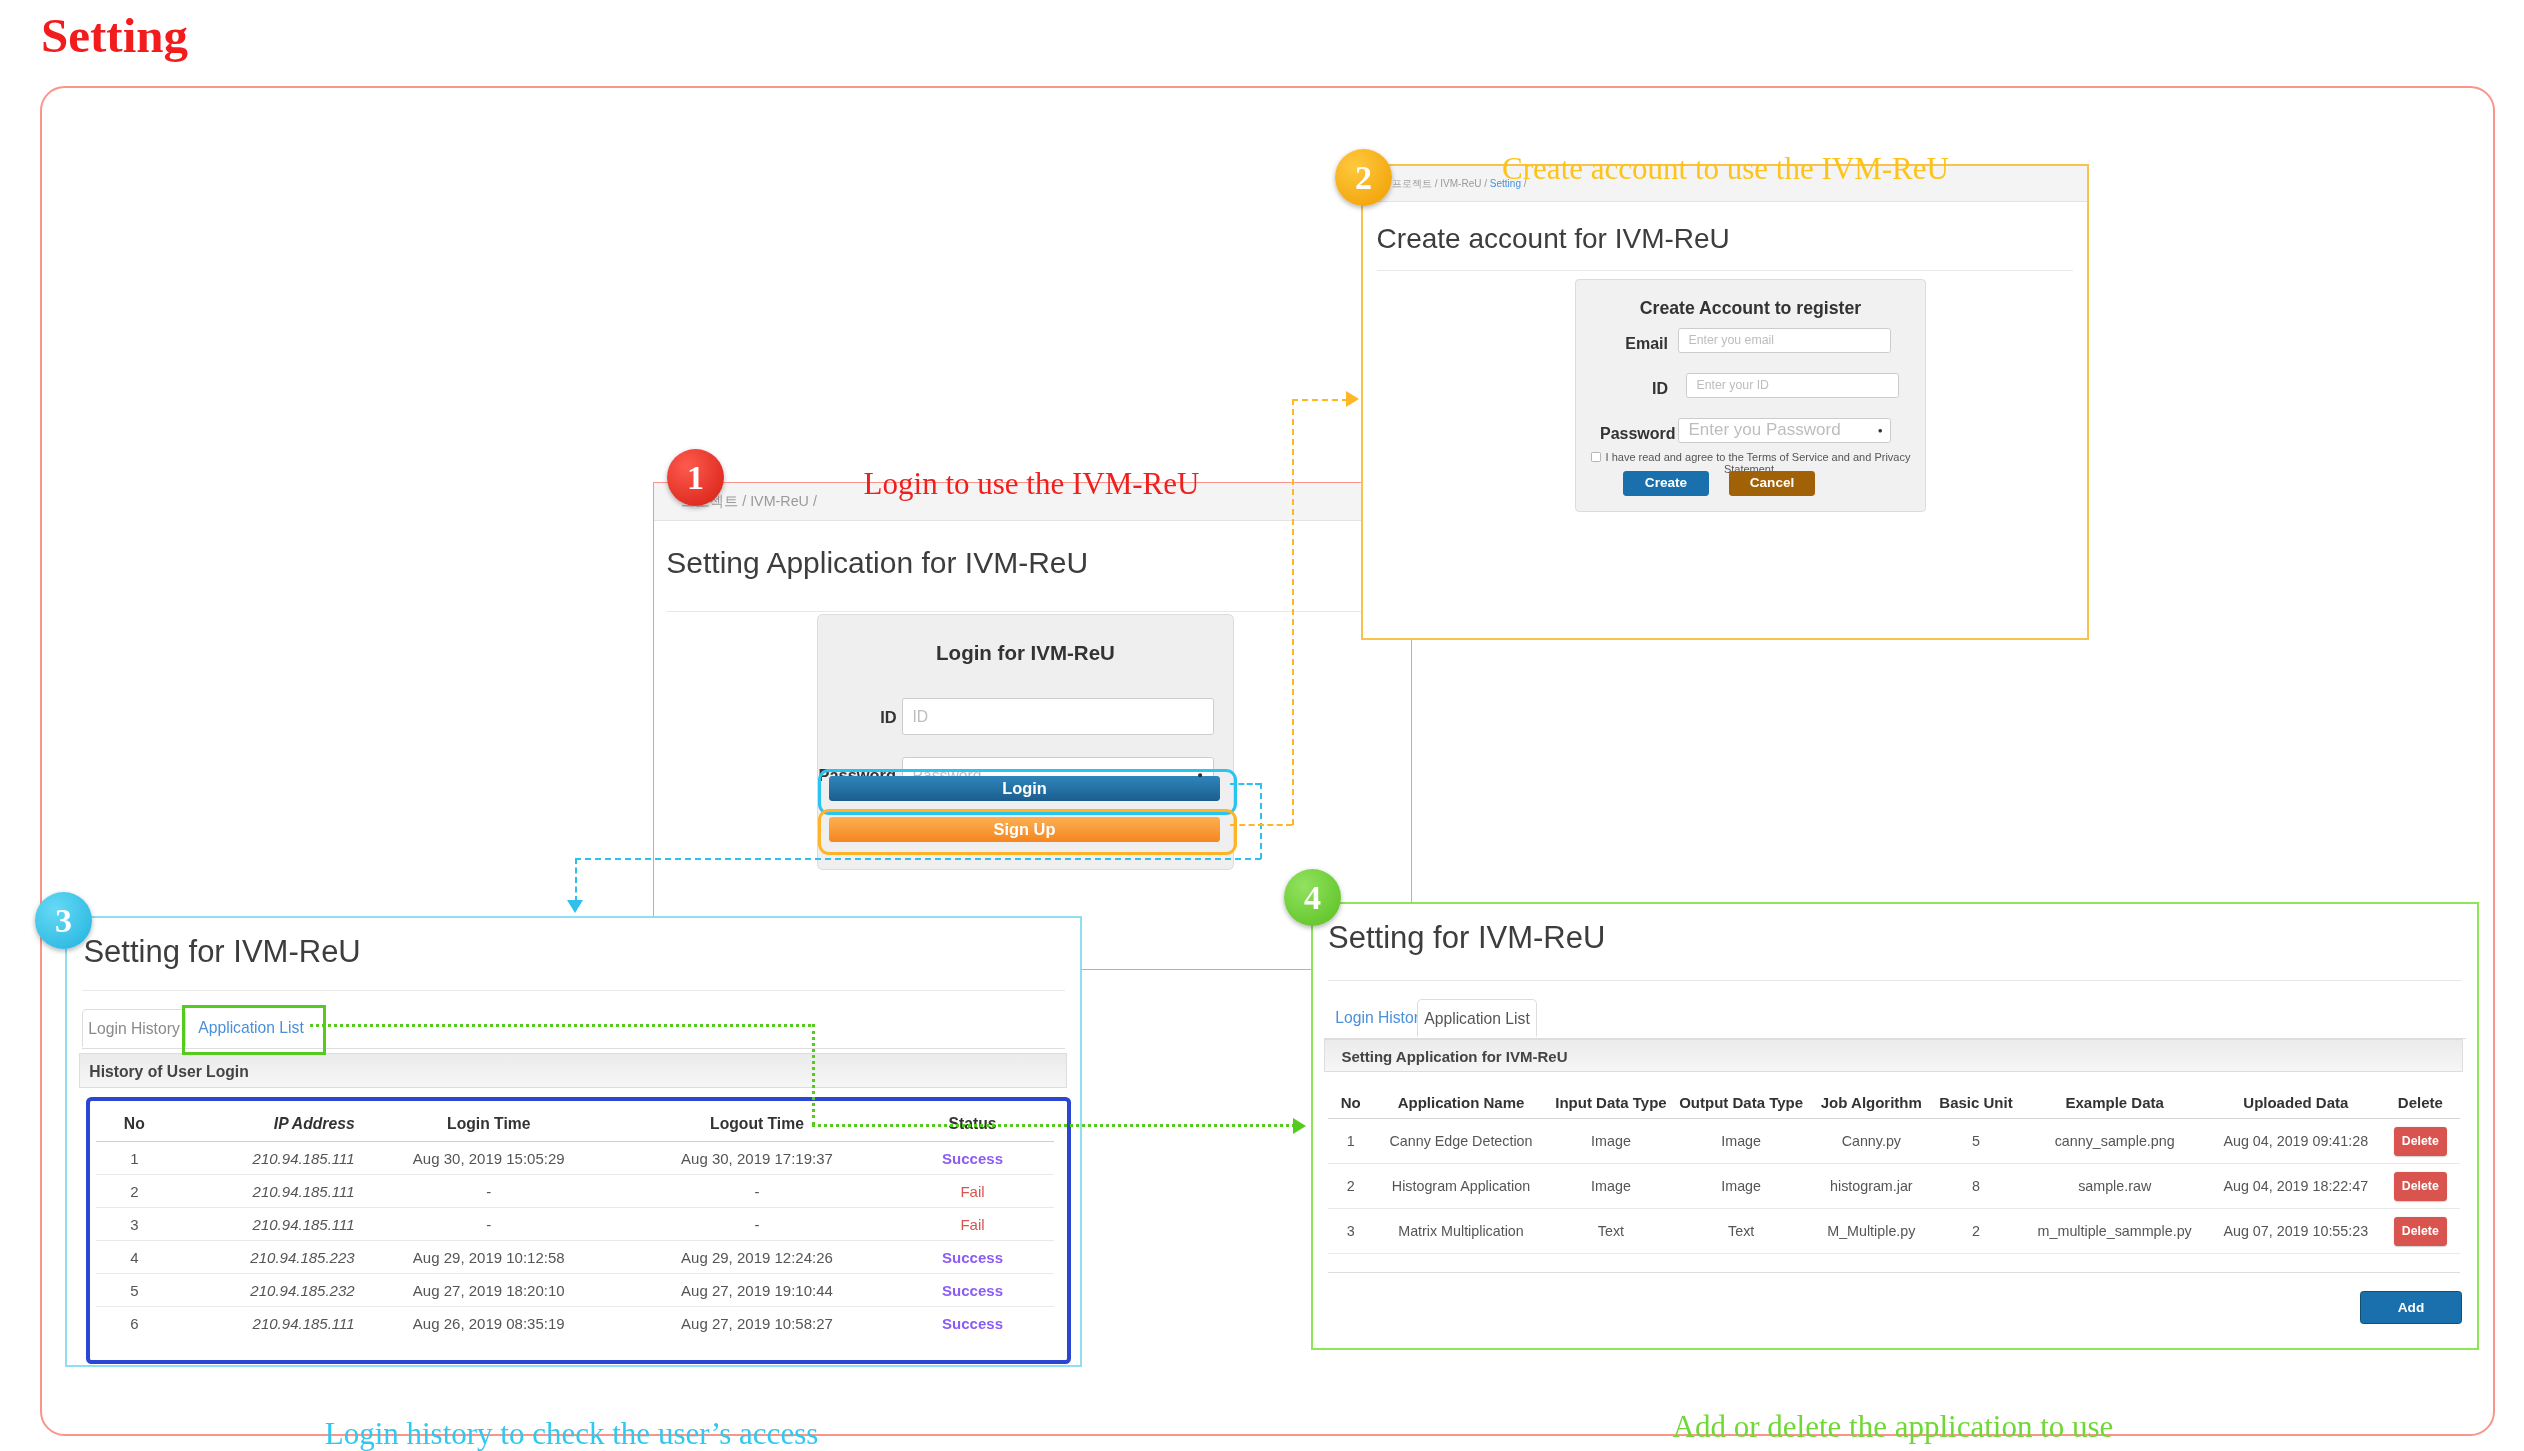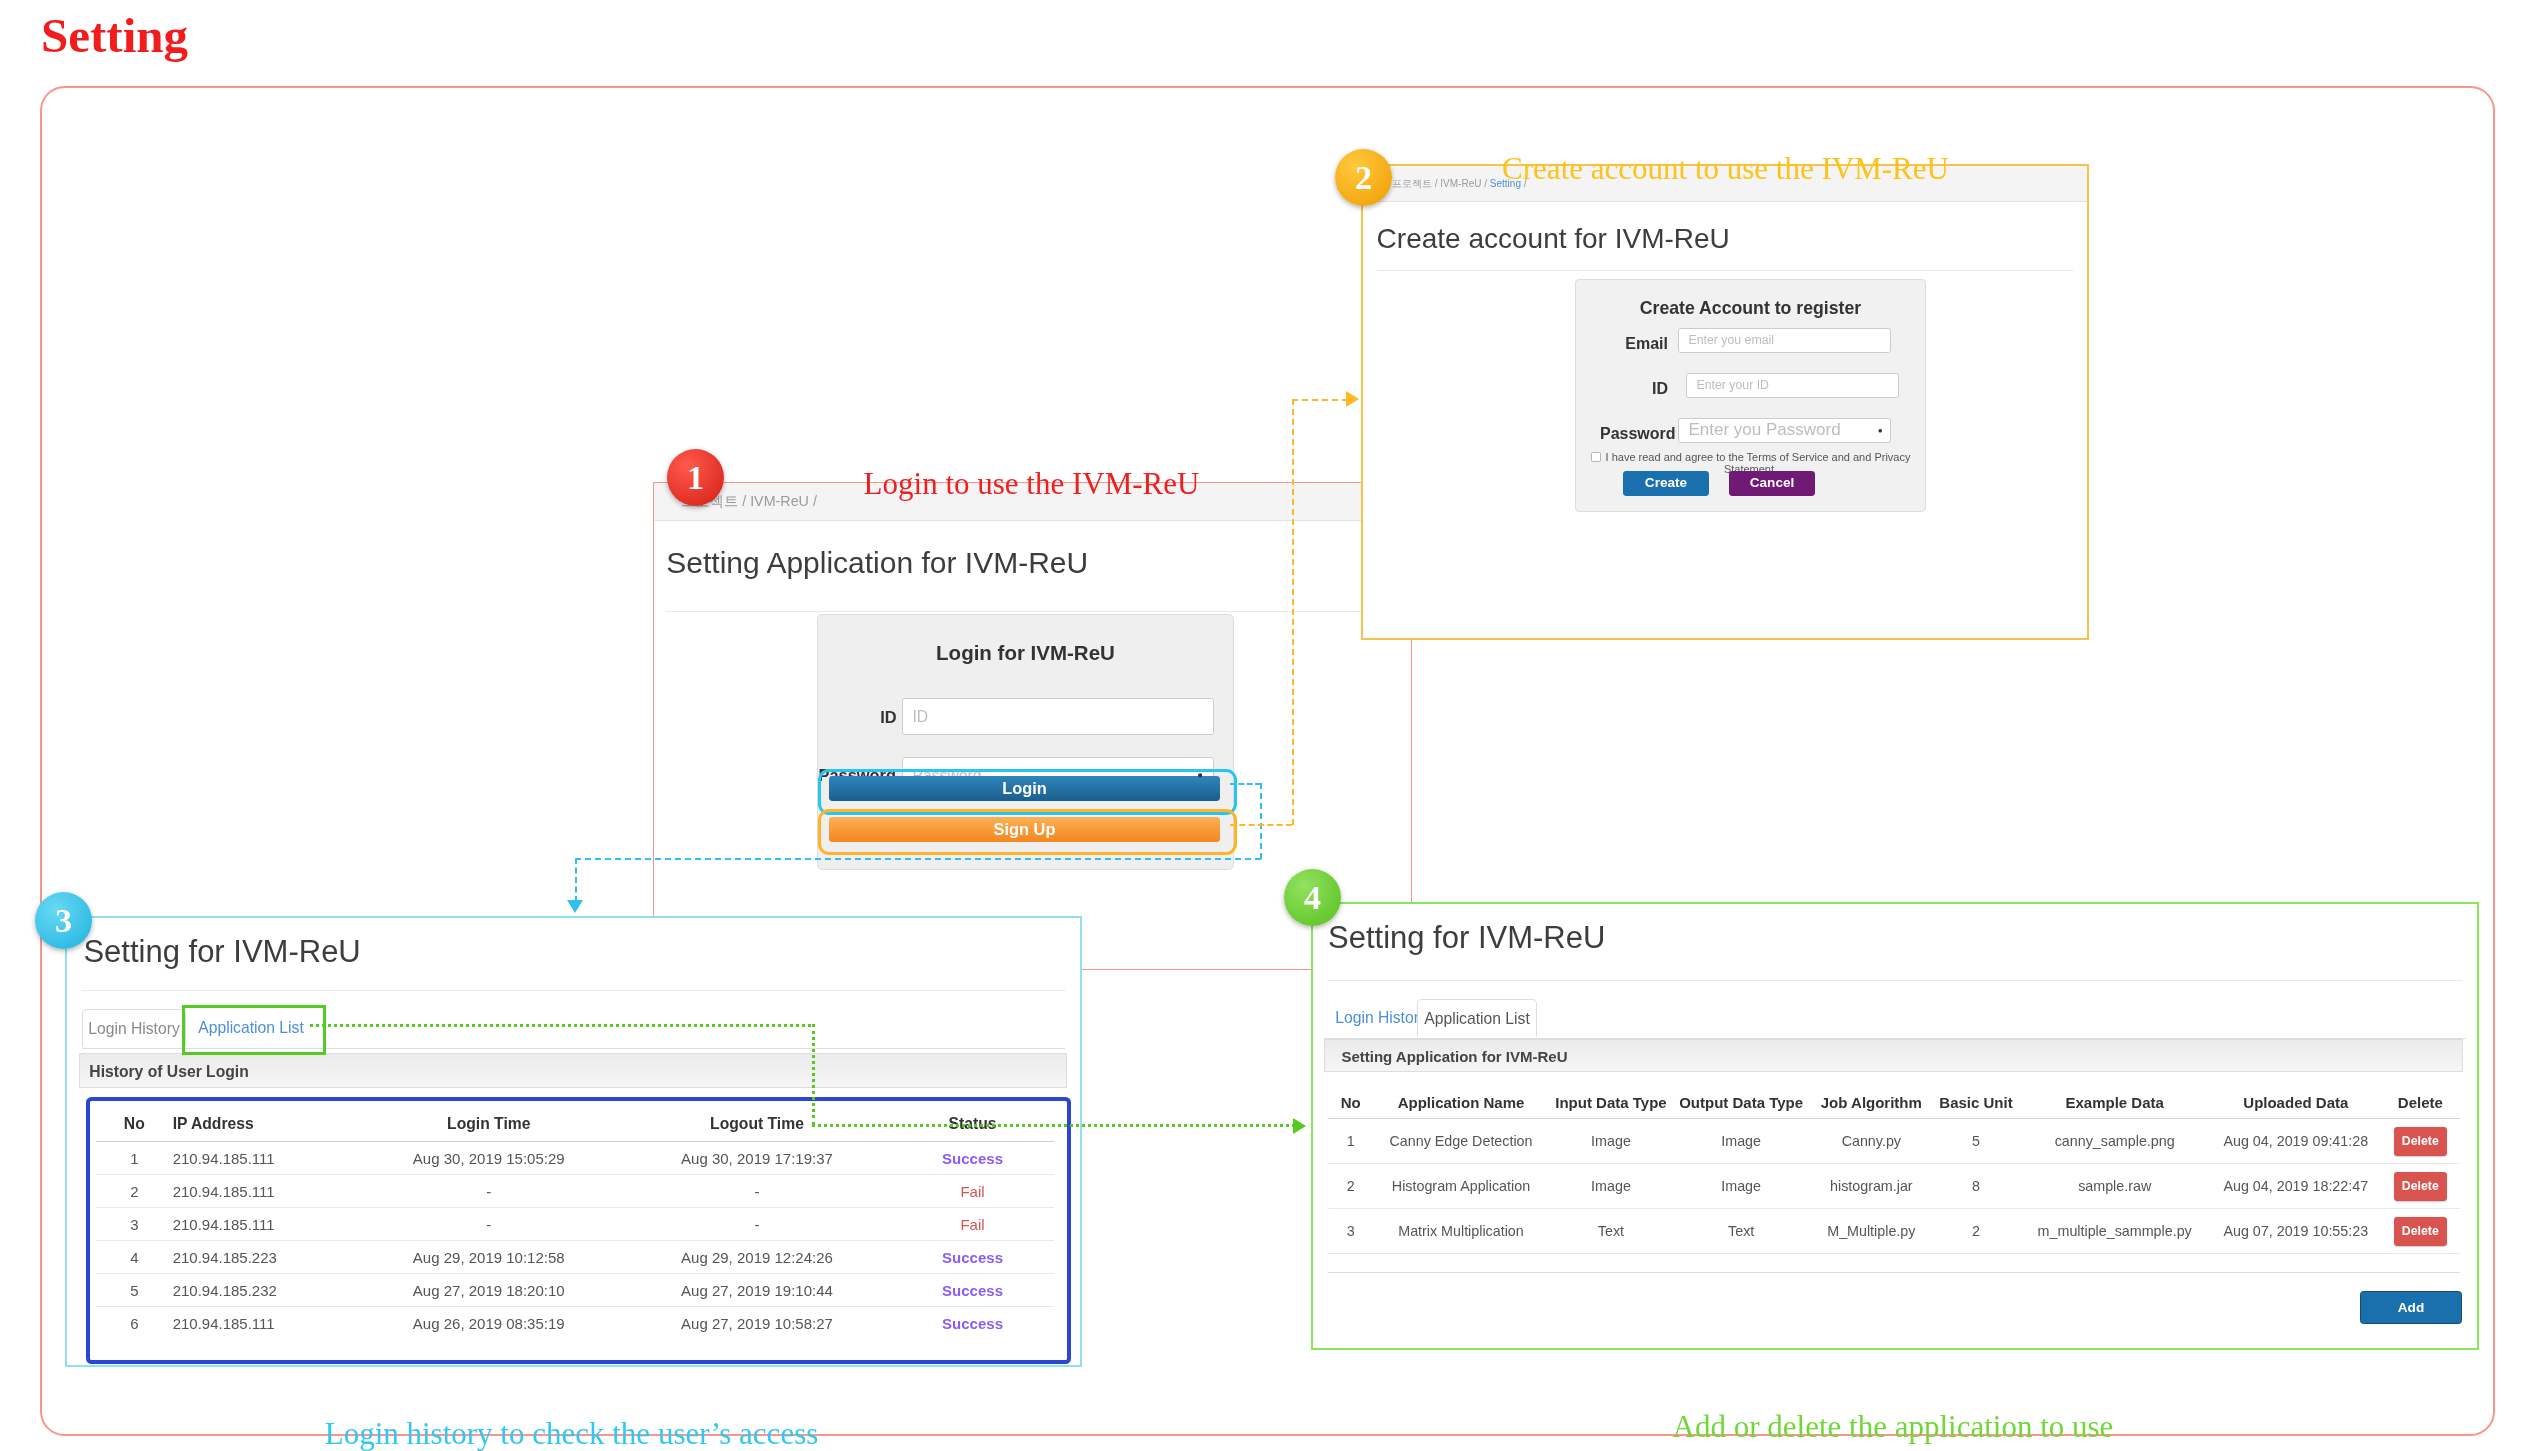--- a/index.html
+++ b/index.html
@@ -60,38 +60,38 @@
   .panel2{left:1361px;top:164px;width:724px;height:472px;background:#fff;border:2px solid #f7c34e;z-index:10;}
   .p2-h1{left:13.6px;top:57px;font-size:28px;}
   .p2-hr{left:13.6px;right:13.6px;top:104px;}
   .reg-card{left:212px;top:113px;width:349px;height:231px;background:#f1f1f1;border:0.7px solid #dcdcdc;border-radius:4.1px;}
   .reg-title{left:0;top:17.7px;width:100%;text-align:center;font-weight:bold;font-size:17.7px;color:#333;}
   .reg-label{font-size:16px;}
   .agree-line{left:0;top:171px;width:100%;text-align:center;font-size:11px;color:#555;}
   .chk-sm{display:inline-block;width:8.9px;height:8.9px;border:0.7px solid #b5b5b5;border-radius:1.4px;background:#fff;vertical-align:-1.4px;margin-right:4.1px;}
   .btn-create{left:47px;top:191px;width:86px;height:24.6px;background:#1a6fad;border-radius:3.4px;
               color:#fff;font-weight:bold;font-size:13.6px;text-align:center;line-height:24.6px;}
-  .btn-cancel{left:153px;top:191px;width:86px;height:24.6px;background:#701a75;border-radius:3.4px;
+  .btn-cancel{left:153px;top:191px;width:86px;height:24.6px;background:#a16207;border-radius:3.4px;
               color:#fff;font-weight:bold;font-size:13.6px;text-align:center;line-height:24.6px;}
 
   
   .panel3{left:65px;top:916px;width:1013px;height:447px;background:#fff;border:2px solid #8fdef2;z-index:10;}
   .p3-h1{left:16.4px;top:16.4px;font-size:31px;}
   .p3-hr{left:15px;right:15px;top:72px;}
   .tab{height:38px;text-align:center;line-height:38px;font-size:15.7px;}
   .tab-active{background:#fff;border:0.7px solid #ddd;border-bottom:0.7px solid #fff;border-radius:4.8px 4.8px 0 0;box-sizing:border-box;}
   .p3-tabline{left:15px;right:15px;top:130px;height:0.7px;background:#ddd;}
   .p3-graybar{left:12.3px;top:135px;width:988px;height:35px;line-height:35px;padding-left:9px;box-sizing:border-box;}
   .hl-blue{left:19px;top:179px;width:977px;height:259px;border:4.1px solid #2c46d4;border-radius:5.5px;z-index:15;}
   .hl-greentab{left:115px;top:87px;width:138px;height:44px;border:3.4px solid #54cb1e;z-index:20;}
   .t3{left:29px;top:188px;width:958px;font-size:15px;color:#555;}
   .t3 .hrow{display:flex;height:35px;align-items:center;font-weight:bold;color:#333;font-size:15.7px;border-bottom:1.4px solid #cfcfcf;}
   .t3 .drow{display:flex;height:32px;align-items:center;border-bottom:0.7px solid #e9e9e9;}
   .t3 .c0{width:8%;text-align:center;}
-  .t3 .c1{width:19%;text-align:left;}
+  .t3 .c1{width:19%;text-align:right;font-style:italic;}
   .t3 .c2{width:28%;text-align:center;}
   .t3 .c3{width:28%;text-align:center;}
   .t3 .c4{width:17%;text-align:center;}
   .st-ok{color:#8b5cf6;font-weight:bold;}
   .st-fail{color:#d9534f;}
 
   
   .panel4{left:1311px;top:902px;width:1164px;height:444px;background:#fff;border:2px solid #8ce65a;z-index:10;}
   .p4-h1{left:15px;top:16.4px;font-size:31px;}
   .p4-hr{left:15px;right:15px;top:76px;}

